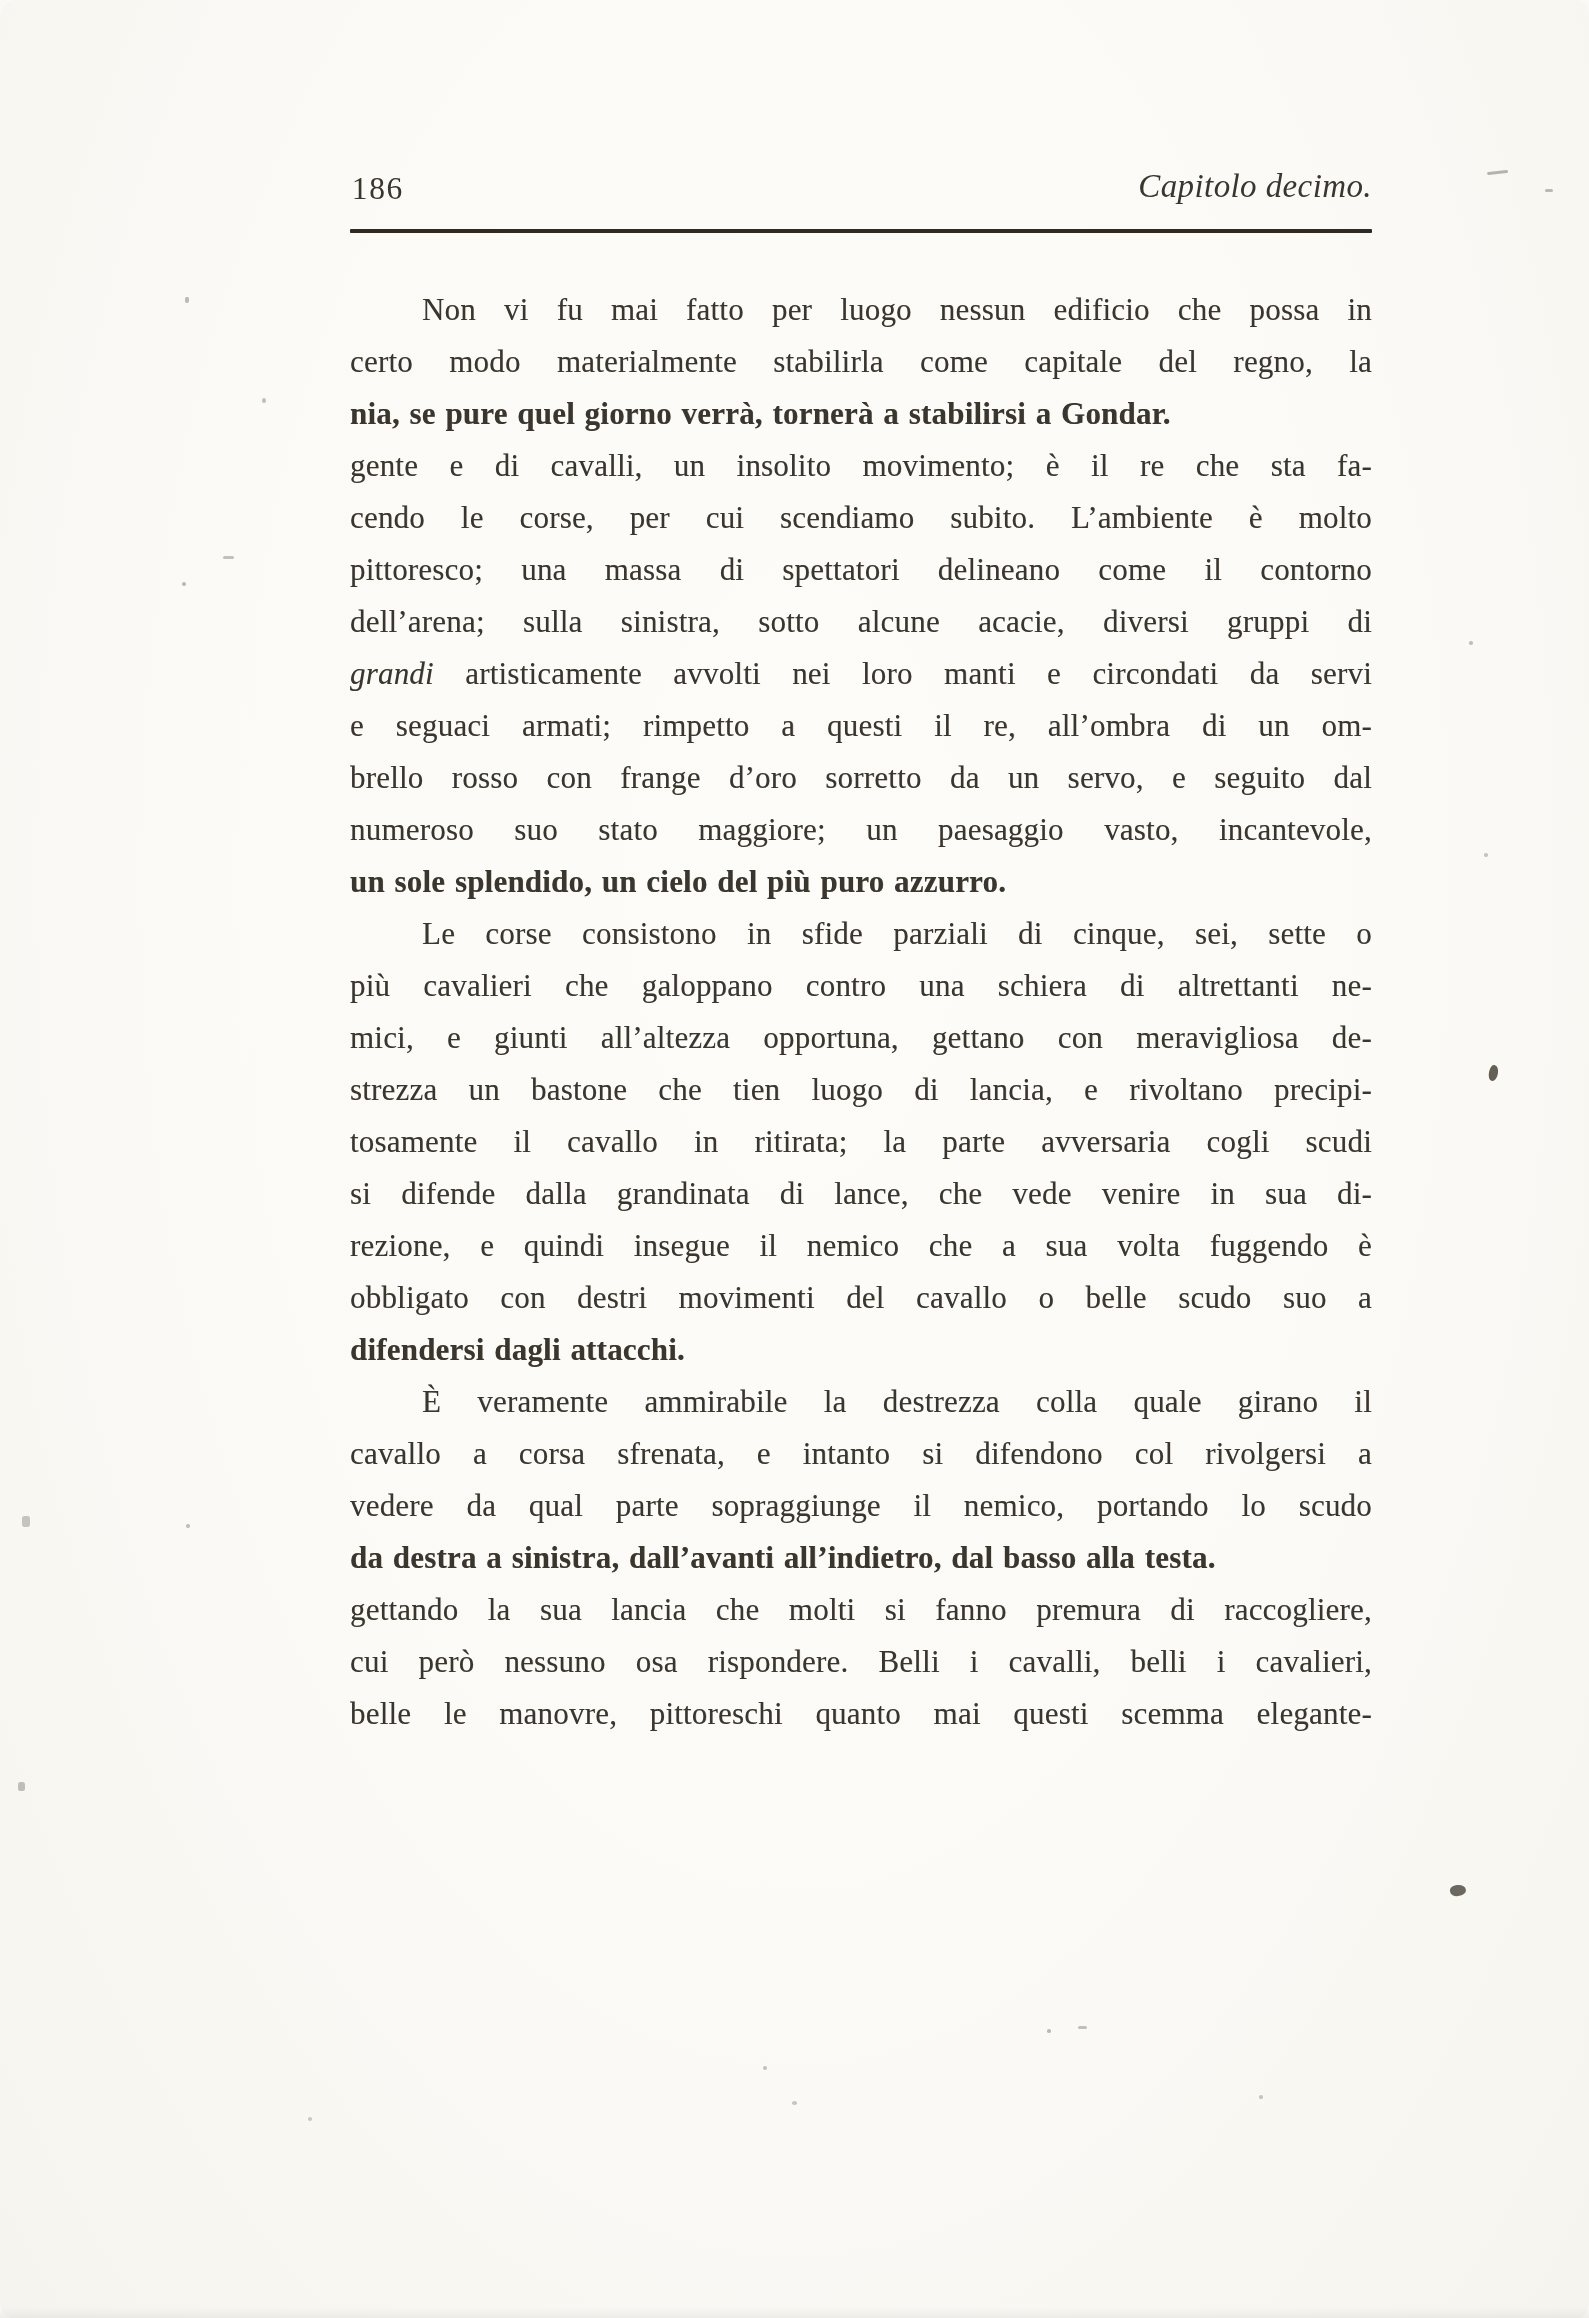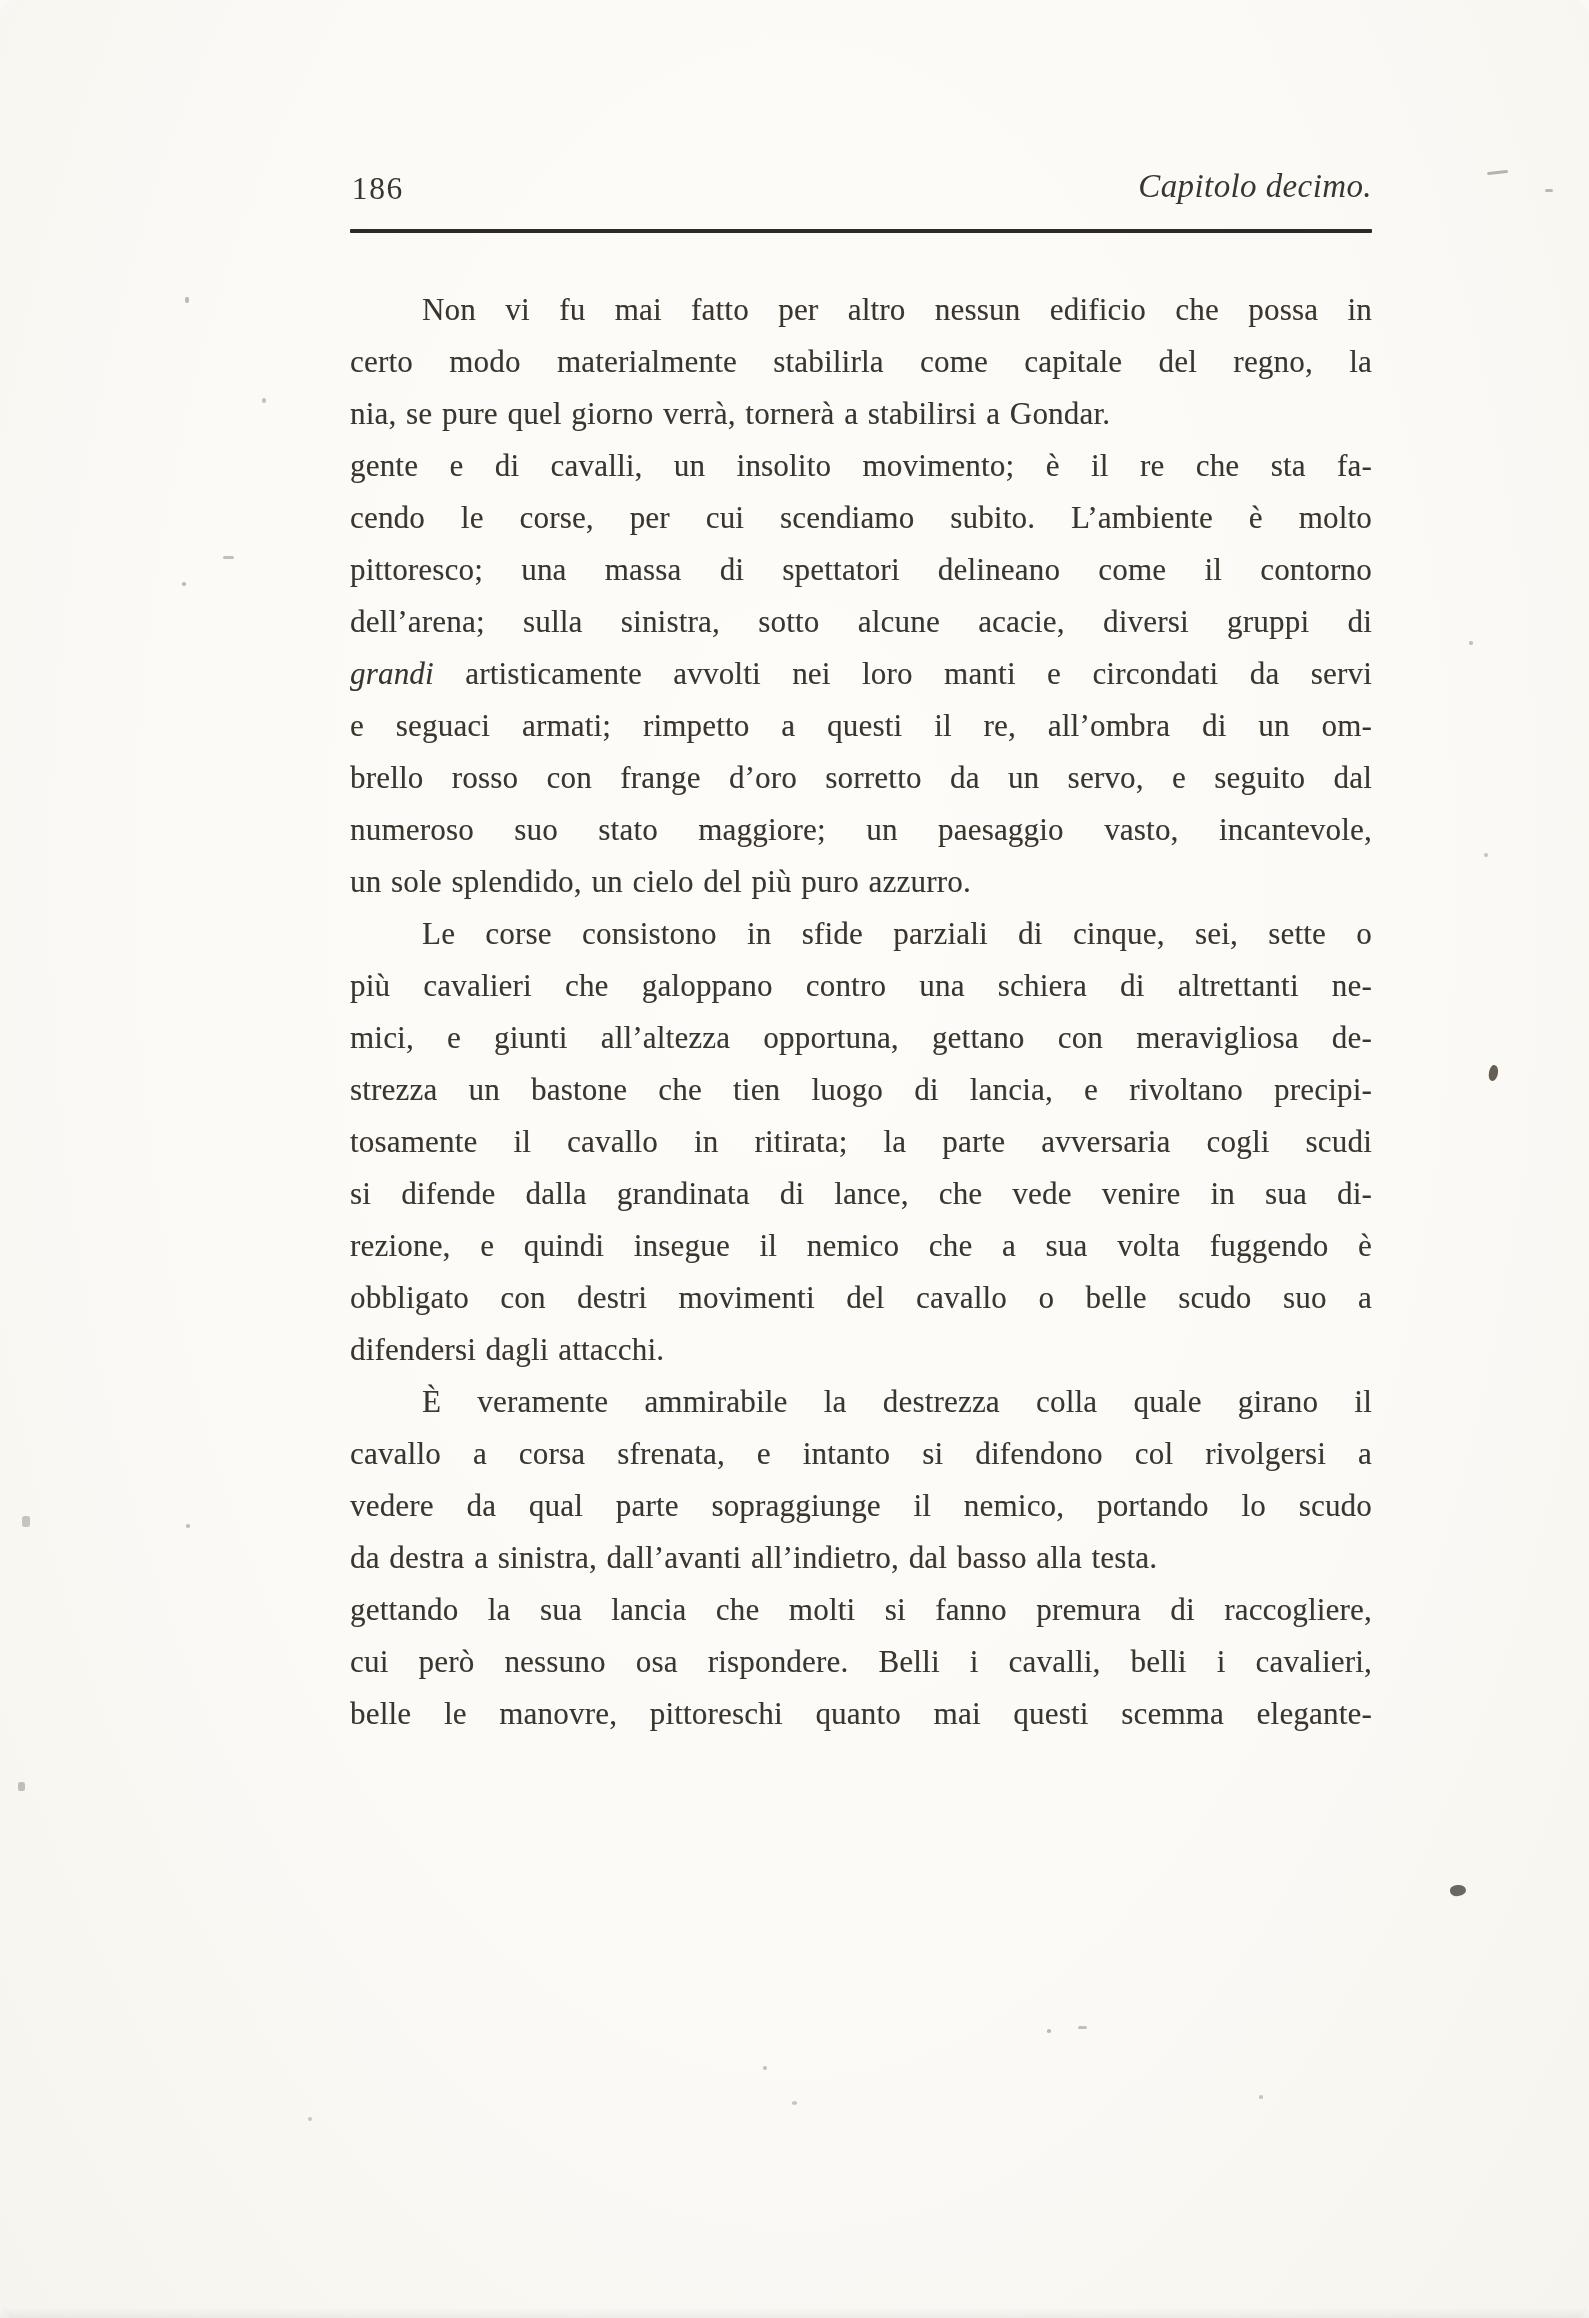--- a/index.html
+++ b/index.html
@@ -62,21 +62,21 @@
     letter-spacing: 0.2px;
     word-spacing: 1.7px;
     text-shadow: 0.3px 0.3px 0.4px rgba(58,53,45,0.35);
   }
   .paragraph { margin: 0; }
   .line {
     text-align: justify;
     text-align-last: justify;
   }
   .line.first { padding-left: 72px; }
-  .line.noju { text-align-last: left; }
+  .line.noju { text-align-last: left; font-weight: bold; }
   .it { font-style: italic; }
   .speck {
     position: absolute;
     background: #8a857c;
     border-radius: 50%;
   }
   .blot {
     position: absolute;
     background: #4a443a;
     border-radius: 45% 55% 50% 50%;
@@ -88,21 +88,21 @@
 <div class="page">
 
   <div class="text-block">
     <div class="header-row">
       <span class="page-number">186</span>
       <span class="chapter-title">Capitolo decimo.</span>
     </div>
     <div class="rule"></div>
     <div class="body-text" id="page-body">
         <div class="paragraph">
-          <div class="line first"><span>Non vi fu mai fatto per altro nessun edificio che possa in</span></div>
+          <div class="line first"><span>Non vi fu mai fatto per luogo nessun edificio che possa in</span></div>
           <div class="line"><span>certo modo materialmente stabilirla come capitale del regno, la</span></div>
           <div class="line noju"><span>nia, se pure quel giorno verrà, tornerà a stabilirsi a Gondar.</span></div>
         </div>
         <div class="paragraph">
           <div class="line"><span>gente e di cavalli, un insolito movimento; è il re che sta fa-</span></div>
           <div class="line"><span>cendo le corse, per cui scendiamo subito. L’ambiente è molto</span></div>
           <div class="line"><span>pittoresco; una massa di spettatori delineano come il contorno</span></div>
           <div class="line"><span>dell’arena; sulla sinistra, sotto alcune acacie, diversi gruppi di</span></div>
           <div class="line"><span class="it">grandi</span><span> artisticamente avvolti nei loro manti e circondati da servi</span></div>
           <div class="line"><span>e seguaci armati; rimpetto a questi il re, all’ombra di un om-</span></div>

